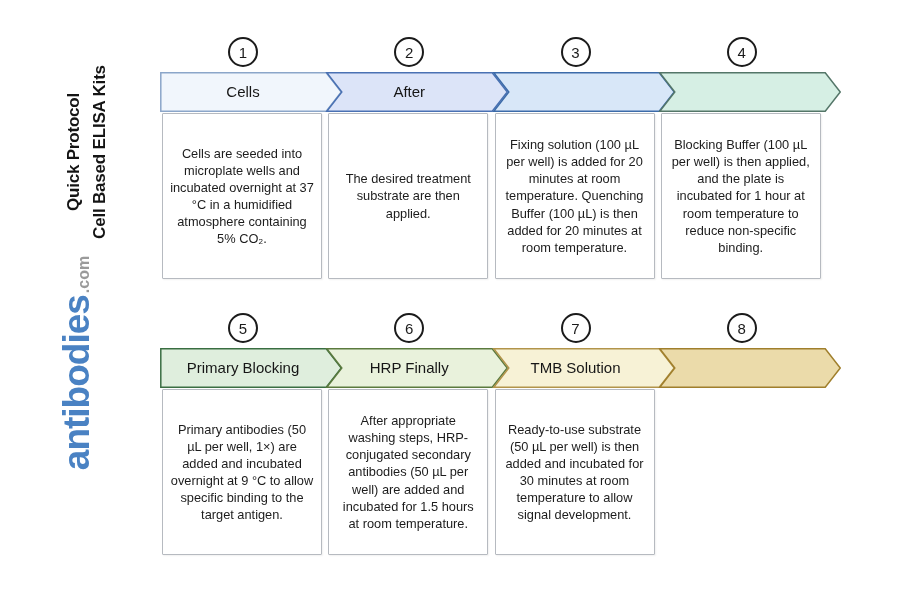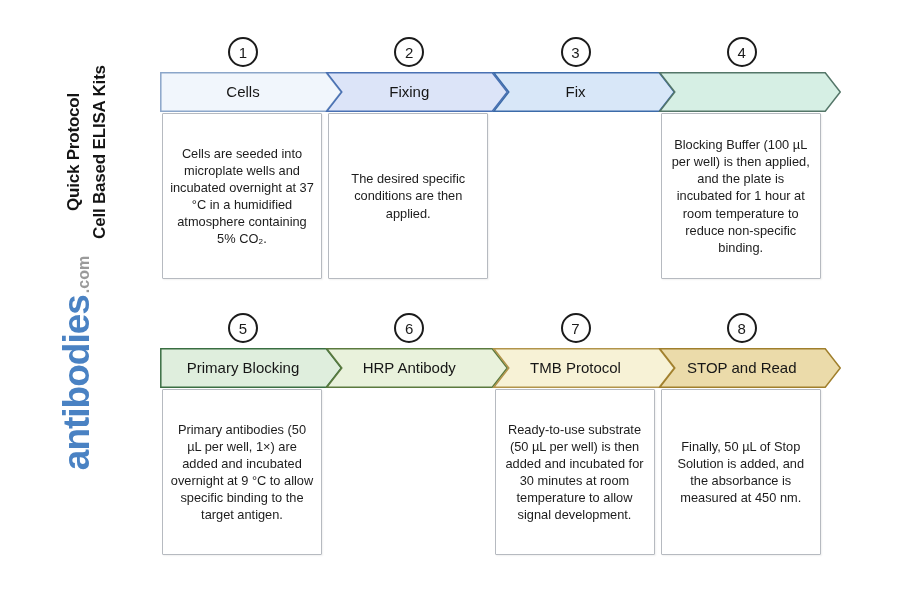--- a/index.html
+++ b/index.html
@@ -81,33 +81,35 @@
           <p>Cells are seeded into microplate wells and incubated overnight at 37 °C in a humidified atmosphere containing 5% CO₂.</p>
         </div>
       </div>
       <div class="step-col" style="left: 166.25px; z-index: 2;">
         <div class="step-number">
           <span>2</span>
         </div>
         <svg class="step-arrow" width="183.25" height="40">
           <polygon points="0.8,0.8 166.25,0.8 181.25,20 166.25,39.2 0.8,39.2 15.8,20" fill="#dce4f8" stroke="#4a71b3" stroke-width="1.5"></polygon>
         </svg>
-        <div class="step-label">Fixing</div>
+        <div class="step-label">After</div>
         <div class="step-desc">
-          <p>The desired specific conditions are then applied.</p>
+          <p>The desired treatment substrate are then applied.</p>
         </div>
       </div>
       <div class="step-col" style="left: 332.5px; z-index: 3;">
         <div class="step-number">
           <span>3</span>
         </div>
         <svg class="step-arrow" width="183.25" height="40">
           <polygon points="0.8,0.8 166.25,0.8 181.25,20 166.25,39.2 0.8,39.2 15.8,20" fill="#d8e7f8" stroke="#3c6ba9" stroke-width="1.5"></polygon>
         </svg>
-        <div class="step-label">Fix</div>
+        <div class="step-desc">
+          <p>Fixing solution (100 µL per well) is added for 20 minutes at room temperature. Quenching Buffer (100 µL) is then added for 20 minutes at room temperature.</p>
+        </div>
       </div>
       <div class="step-col" style="left: 498.75px; z-index: 4;">
         <div class="step-number">
           <span>4</span>
         </div>
         <svg class="step-arrow" width="183.25" height="40">
           <polygon points="0.8,0.8 166.25,0.8 181.25,20 166.25,39.2 0.8,39.2 15.8,20" fill="#d6efe4" stroke="#547668" stroke-width="1.5"></polygon>
         </svg>
         <div class="step-desc">
           <p>Blocking Buffer (100 µL per well) is then applied, and the plate is incubated for 1 hour at room temperature to reduce non-specific binding.</p>
@@ -127,41 +129,40 @@
           <p>Primary antibodies (50 µL per well, 1×) are added and incubated overnight at 9 °C to allow specific binding to the target antigen.</p>
         </div>
       </div>
       <div class="step-col" style="left: 166.25px; z-index: 2;">
         <div class="step-number">
           <span>6</span>
         </div>
         <svg class="step-arrow" width="183.25" height="40">
           <polygon points="0.8,0.8 166.25,0.8 181.25,20 166.25,39.2 0.8,39.2 15.8,20" fill="#e9f2dc" stroke="#5b7a3e" stroke-width="1.5"></polygon>
         </svg>
-        <div class="step-label">HRP Antibody</div>
+        <div class="step-label">HRP Finally</div>
+        <div class="step-desc">
+          <p>After appropriate washing steps, HRP-conjugated secondary antibodies (50 µL per well) are added and incubated for 1.5 hours at room temperature.</p>
+        </div>
       </div>
       <div class="step-col" style="left: 332.5px; z-index: 3;">
         <div class="step-number">
           <span>7</span>
         </div>
         <svg class="step-arrow" width="183.25" height="40">
           <polygon points="0.8,0.8 166.25,0.8 181.25,20 166.25,39.2 0.8,39.2 15.8,20" fill="#f7f2d6" stroke="#b2944a" stroke-width="1.5"></polygon>
         </svg>
-        <div class="step-label">TMB Protocol</div>
+        <div class="step-label">TMB Solution</div>
         <div class="step-desc">
           <p>Ready-to-use substrate (50 µL per well) is then added and incubated for 30 minutes at room temperature to allow signal development.</p>
         </div>
       </div>
       <div class="step-col" style="left: 498.75px; z-index: 4;">
         <div class="step-number">
           <span>8</span>
         </div>
         <svg class="step-arrow" width="183.25" height="40">
           <polygon points="0.8,0.8 166.25,0.8 181.25,20 166.25,39.2 0.8,39.2 15.8,20" fill="#ebdbaa" stroke="#a07f2c" stroke-width="1.5"></polygon>
         </svg>
-        <div class="step-label">STOP and Read</div>
-        <div class="step-desc">
-          <p>Finally, 50 µL of Stop Solution is added, and the absorbance is measured at 450 nm.</p>
-        </div>
       </div>
     </div>
 
 </div>
 
 </body></html>

